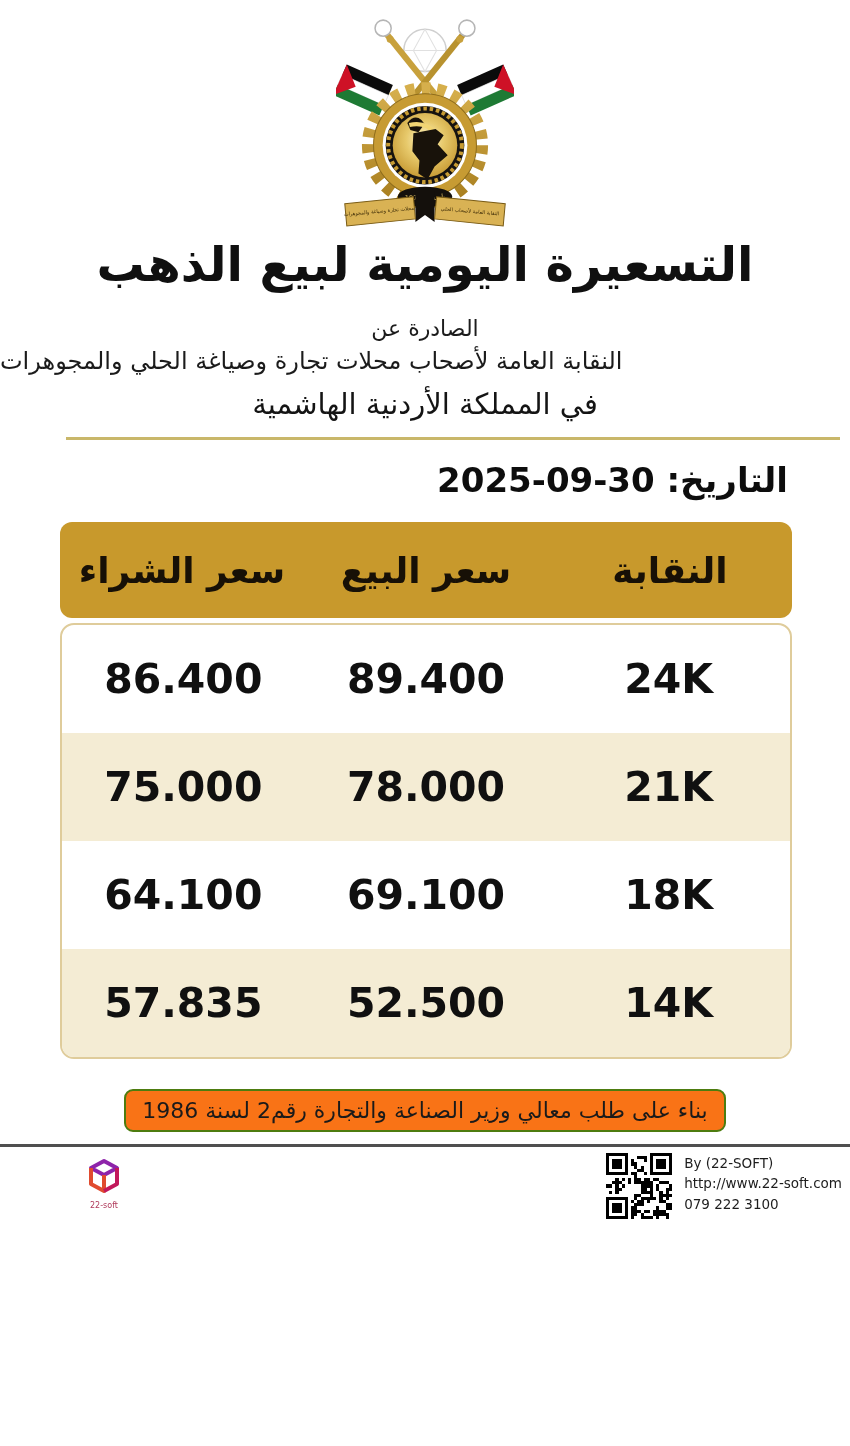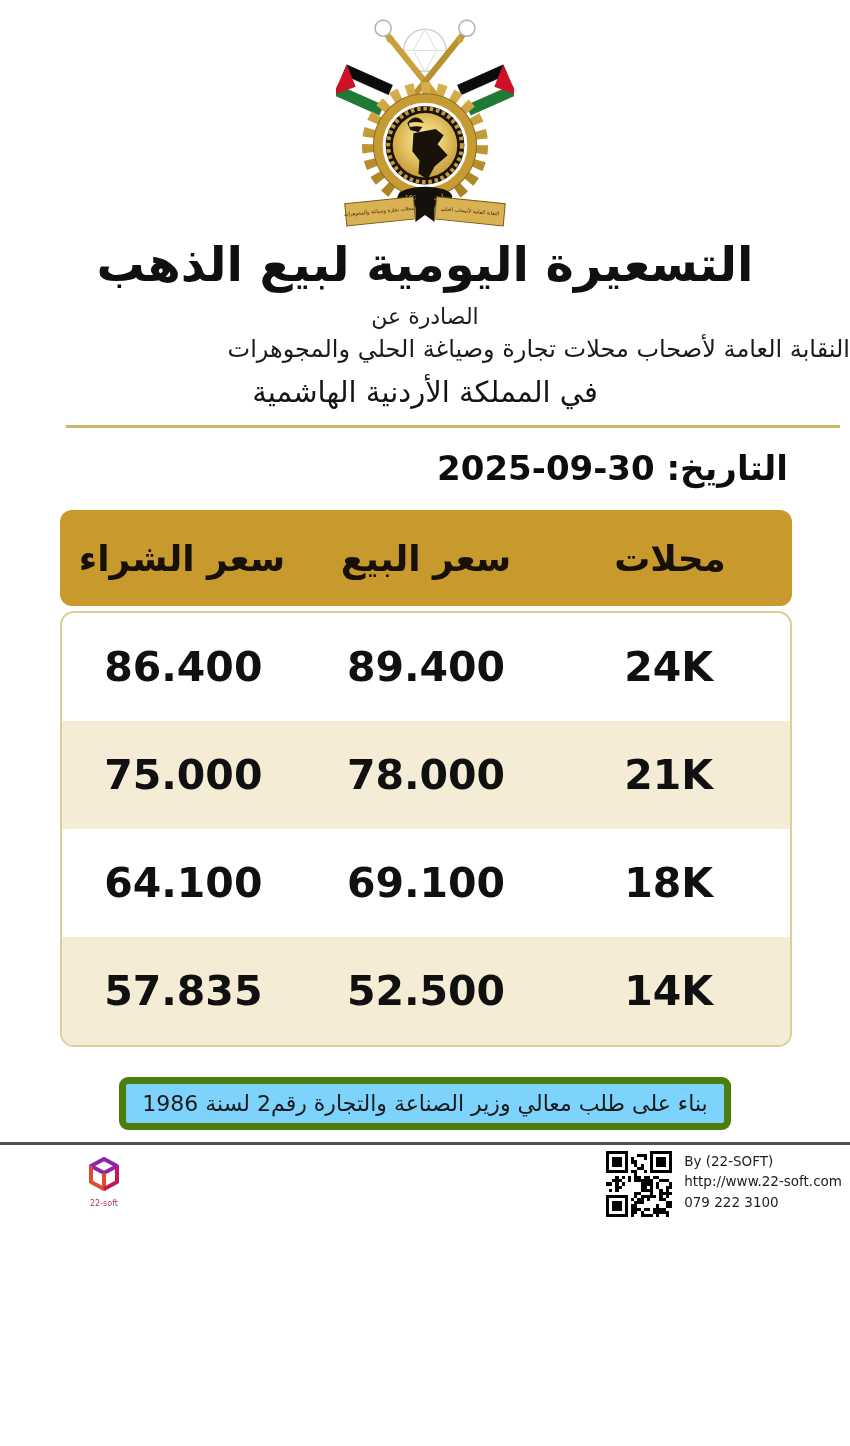--- a/index.html
+++ b/index.html
@@ -2,40 +2,40 @@
 <html lang="ar"><head>
 <meta charset="utf-8">
 <style>
   html,body{margin:0;padding:0;background:#ffffff;}
   body{width:850px;height:1446px;font-family:"DejaVu Sans","Liberation Sans",sans-serif;}
   .sheet{position:relative;width:850px;height:1446px;background:#ffffff;overflow:hidden;}
 
   .emblem-wrap{text-align:center;padding-top:6px;}
 
   .title{text-align:center;direction:rtl;font-size:48px;font-weight:bold;color:#101010;margin-top:4px;letter-spacing:-1px;}
-  .issued{text-align:center;direction:rtl;font-size:22px;color:#1c1c1c;margin-top:12px;}
-  .org{text-align:right;direction:rtl;font-size:24px;color:#1b1b1b;margin-top:6px;}
+  .issued{text-align:center;direction:rtl;font-size:22px;color:#1c1c1c;margin-top:24px;}
+  .org{text-align:left;direction:rtl;font-size:24px;color:#1b1b1b;margin-top:6px;}
   .country{text-align:center;direction:rtl;font-size:29px;color:#141414;margin-top:12px;}
 
   .gold-hr{height:3px;background:#C9B76A;margin:16px 10px 0 66px;border:0;}
 
   .date-row{display:flex;direction:rtl;justify-content:space-between;align-items:center;
             padding:0 62px 0 46px;margin-top:20px;font-size:34px;font-weight:bold;color:#0d0d0d;}
 
   .price-table{margin:22px 58px 0 60px;}
   .pt-header{background:#C8992C;border-radius:12px;height:96px;display:flex;direction:rtl;
              align-items:center;font-size:36px;font-weight:bold;color:#171006;}
   .col{flex:1;text-align:center;}
   .pt-body{margin-top:5px;border:2px solid #DFCC9B;border-radius:14px;overflow:hidden;background:#ffffff;}
   .pt-row{height:108px;display:flex;direction:rtl;align-items:center;font-size:41px;font-weight:bold;color:#101010;}
   .pt-row.alt{background:#F4ECD4;}
 
   .note-wrap{text-align:center;margin-top:30px;}
-  .note-box{display:inline-block;direction:rtl;border:7px solid #4d7c0f;border-radius:9px;
-            padding:7px 16px;font-size:22px;color:#1a1a1a;background:#7dd3fc;}
+  .note-box{display:inline-block;direction:rtl;border:2px solid #4d7c0f;border-radius:9px;
+            padding:7px 16px;font-size:22px;color:#1a1a1a;background:#f97316;}
 
   .page-divider{height:3px;background:#4f4f4f;margin-top:12px;}
 
   .bottom-row{position:relative;height:110px;}
   .soft-logo{position:absolute;left:80px;top:10px;width:48px;text-align:center;}
   .soft-caption{font-size:8px;color:#B03A5B;line-height:1;margin-top:1px;}
   .vendor{position:absolute;right:8px;top:6px;display:flex;gap:12px;align-items:flex-start;direction:ltr;}
   .vendor-text{font-size:13.5px;color:#1d1d1d;line-height:1.5;text-align:left;}
   .qr-box{width:66px;height:66px;}
 </style>
@@ -121,21 +121,21 @@
   <div class="country">في المملكة الأردنية الهاشمية</div>
 
   <div class="gold-hr"></div>
 
   <div class="date-row">
     <span>التاريخ: 30-09-2025</span>
   </div>
 
   <div class="price-table">
     <div class="pt-header">
-      <div class="col">محلات</div>
+      <div class="col">النقابة</div>
       <div class="col">سعر البيع</div>
       <div class="col">سعر الشراء</div>
     </div>
     <div class="pt-body">
       <div class="pt-row">
         <div class="col">24K</div>
         <div class="col">89.400</div>
         <div class="col">86.400</div>
       </div>
       <div class="pt-row alt">

